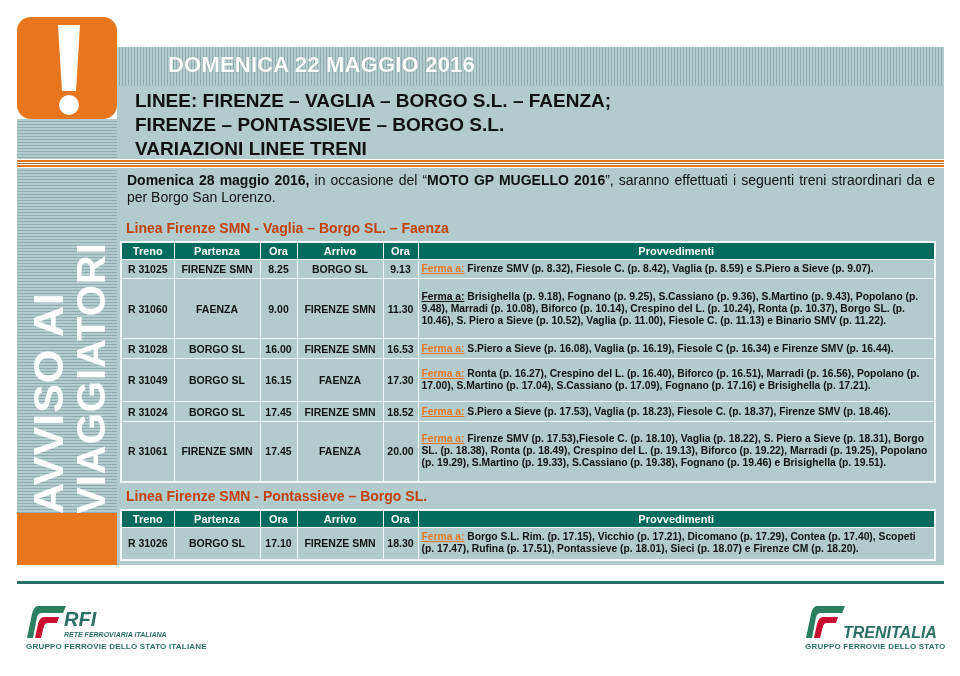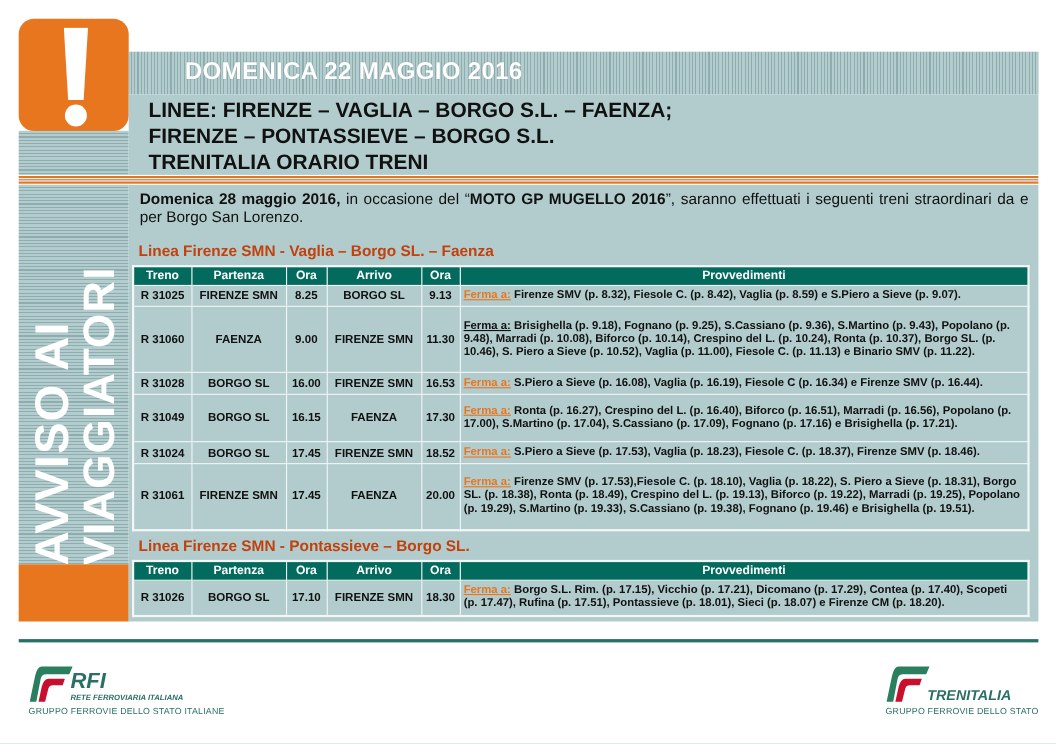--- a/index.html
+++ b/index.html
@@ -25,38 +25,38 @@
   table { position: absolute; left: 120px; border-collapse: collapse; font-size: 10.5px; font-weight: bold; border: 2px solid #f2f6f6; }
   th { background: #036b5e; color: #fff; font-size: 11px; padding: 2px 2px; border: 1.5px solid #f2f6f6; height: 17px; }
   td { border: 1.5px solid #f2f6f6; padding: 1px 3px; text-align: center; vertical-align: middle; background: #b2cccd; }
   td.prov { text-align: left; font-size: 10.3px; line-height: 12px; padding: 1px 3px; }
   .ferma-o { color: #e8761e; text-decoration: underline; }
   .ferma-b { color: #111; text-decoration: underline; }
   .bottom-rule { position: absolute; left: 17px; top: 581px; width: 927px; height: 3px; background: #277066; }
   .logo { position: absolute; }
   .logo-mark { position: absolute; width: 42px; height: 36px; }
   .logo-name { position: absolute; font-style: italic; font-weight: bold; color: #2a6f66; }
-  .logo-sub { position: absolute; font-size: 8px; font-weight: normal; color: #2a6f66; white-space: nowrap; letter-spacing: 0.2px; }
+  .logo-sub { position: absolute; font-size: 8px; font-weight: bold; color: #2a6f66; white-space: nowrap; letter-spacing: 0.2px; }
   .logo-sub2 { position: absolute; font-size: 7px; font-style: italic; font-weight: bold; color: #2a6f66; white-space: nowrap; }
 </style>
 </head>
 <body>
 
 <div class="alert-box">
   <div class="excl-bar"></div>
   <div class="excl-dot"></div>
 </div>
 <div class="left-strip-top stripes-h"></div>
 
 <div class="title-band stripes-v"></div>
 <div class="title-main">DOMENICA 22 MAGGIO 2016</div>
 <div class="sub-band"></div>
 <div class="sub-line" style="top:90px">LINEE: FIRENZE – VAGLIA – BORGO S.L. – FAENZA;</div>
 <div class="sub-line" style="top:114px">FIRENZE – PONTASSIEVE – BORGO S.L.</div>
-<div class="sub-line" style="top:138px">TRENITALIA ORARIO TRENI</div>
+<div class="sub-line" style="top:138px">VARIAZIONI LINEE TRENI</div>
 
 <div class="sep" style="top:160px;height:2px;background:#e8761e"></div>
 <div class="sep" style="top:163px;height:1px;background:#8c7b5c"></div>
 <div class="sep" style="top:165px;height:2px;background:#e8761e"></div>
 
 <div class="left-strip stripes-h"></div>
 <div class="vertical-text">
   <div class="vtxt" style="left:10px;top:346px">AVVISO AI</div>
   <div class="vtxt" style="left:54px;top:346px;font-size:40px">VIAGGIATORI</div>
 </div>
@@ -175,15 +175,15 @@
   <div class="logo-name" style="left:38px;top:4px;font-size:20px">RFI</div>
   <div class="logo-sub2" style="left:38px;top:27px">RETE FERROVIARIA ITALIANA</div>
   <div class="logo-sub" style="left:0;top:38px">GRUPPO FERROVIE DELLO STATO ITALIANE</div>
 </div>
 
 <div class="logo" style="left:805px;top:604px;width:140px;height:50px">
   <svg class="logo-mark" style="left:0;top:0" viewBox="0 0 42 36">
     <path d="M12 2 L40 2 L37 9 L16 9 Q12 9 11 13 L7 34 L1 34 L6 10 Q8 2 12 2Z" fill="#2a7f5f"></path>
     <path d="M18 13 L33 13 L31 19 L22 19 Q19 19 18 22 L15 34 L9 34 L12 20 Q14 13 18 13Z" fill="#c8102e"></path>
   </svg>
-  <div class="logo-name" style="left:38px;top:20px;font-size:13px">TRENITALIA</div>
+  <div class="logo-name" style="left:38px;top:20px;font-size:16px">TRENITALIA</div>
   <div class="logo-sub" style="left:0;top:38px">GRUPPO FERROVIE DELLO STATO</div>
 </div>
 
 </body></html>

